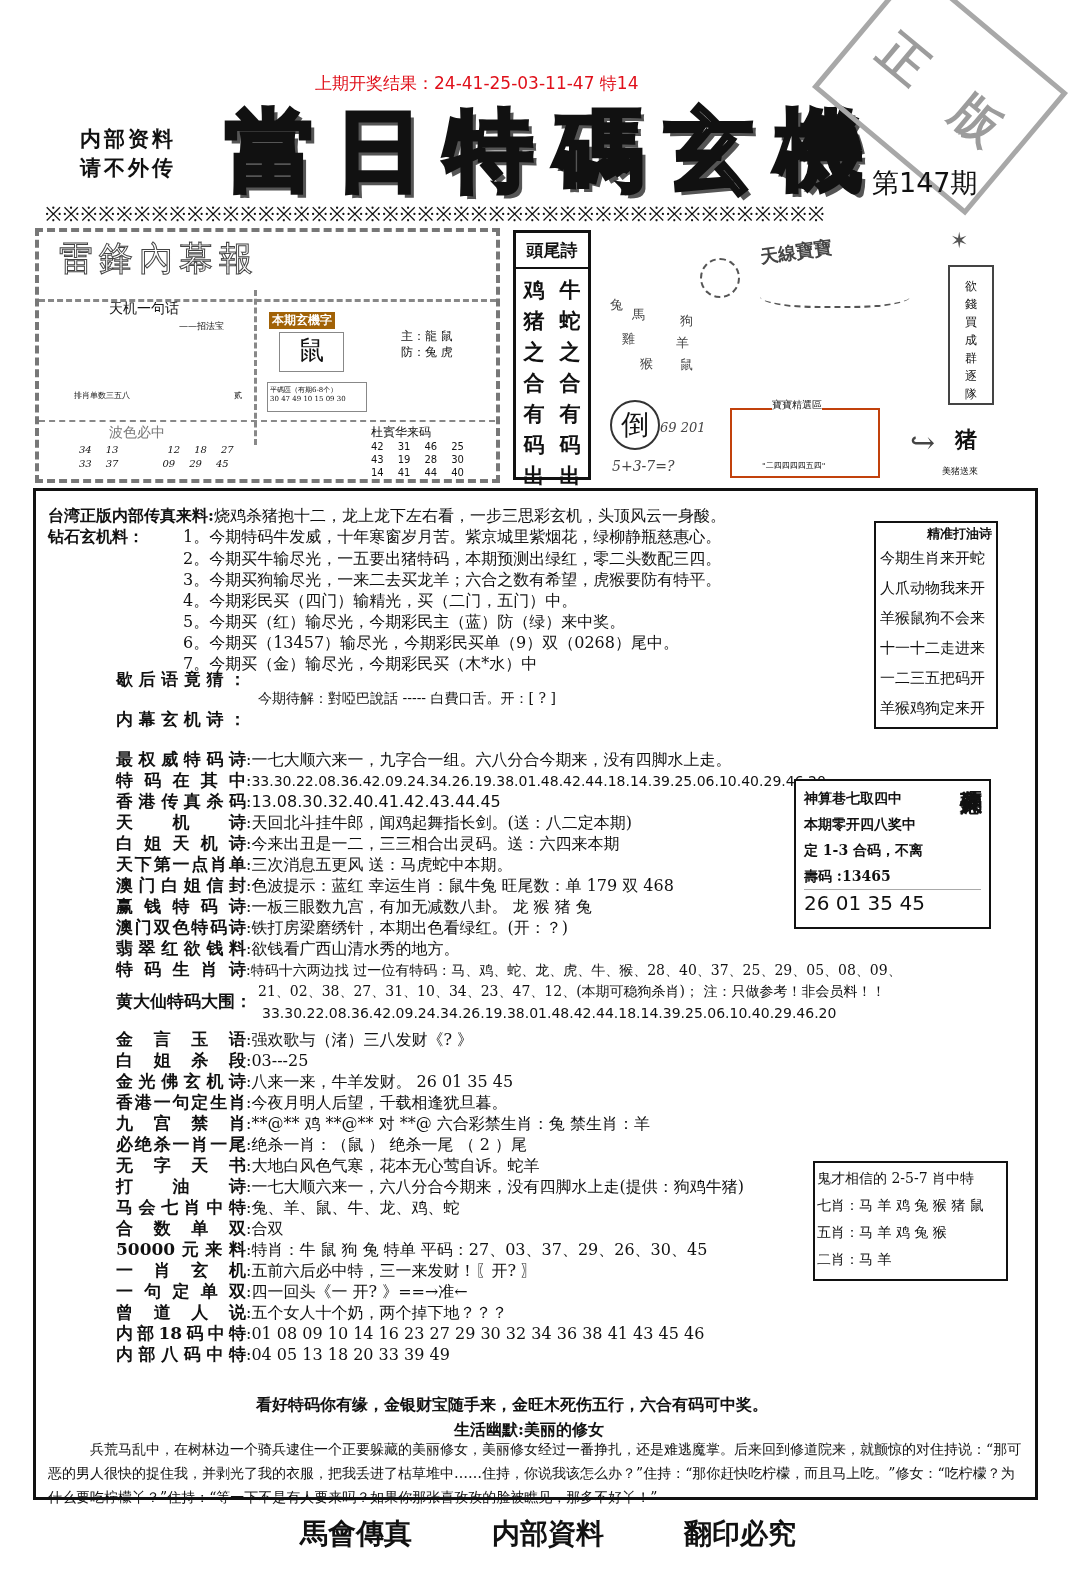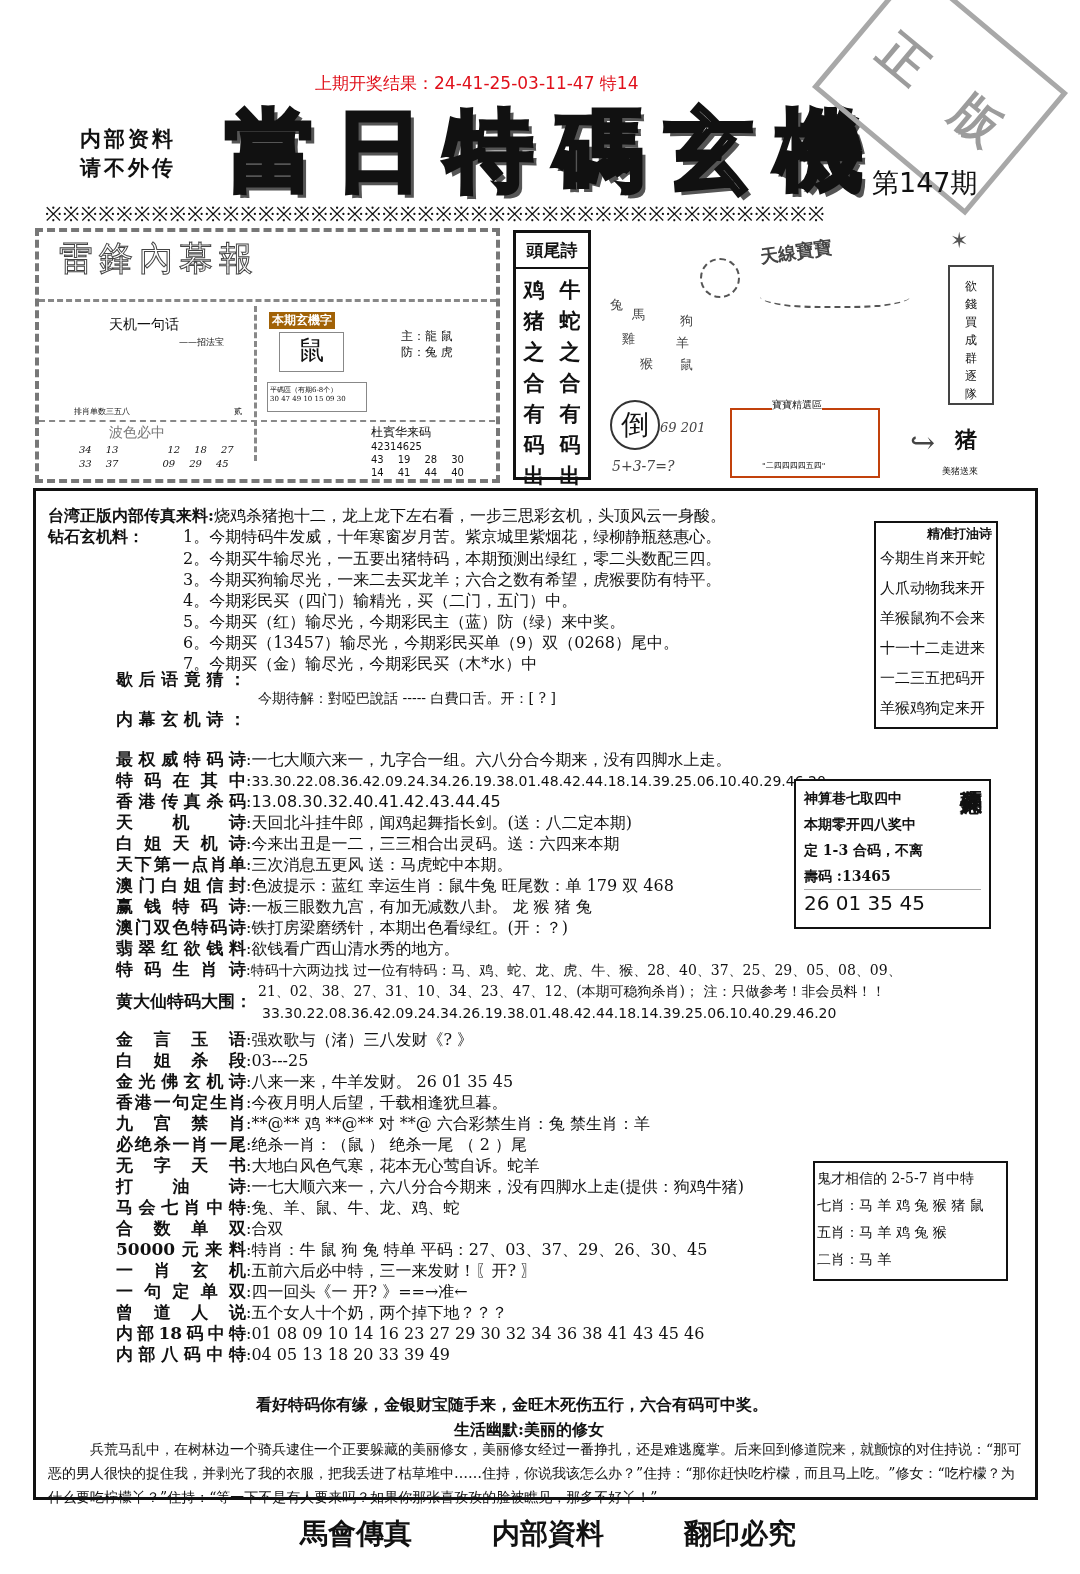--- a/index.html
+++ b/index.html
@@ -46,21 +46,21 @@
 </div>
 <div class="abs stamp">
   <span>正</span>
   <span>版</span>
 </div>
 <div class="abs issue">第147期</div>
 <div class="abs stars">※※※※※※※※※※※※※※※※※※※※※※※※※※※※※※※※※※※※※※※※※※※※</div>
 
 <div class="abs box1">
   <div class="hd">雷鋒內幕報</div>
-  <div class="sub" style="left:0;top:74px;width:218px;height:155px;border:none;border-right:3px dashed #888">
+  <div class="sub" style="left:0;top:58px;width:218px;height:155px;border:none;border-right:3px dashed #888">
     <div style="position:absolute;left:70px;top:10px;font-size:14px">天机一句话</div>
     <div style="position:absolute;left:140px;top:30px;font-size:9px">——招法宝</div>
     <div style="position:absolute;left:35px;top:100px;font-size:8px">排肖单数三五八</div>
     <div style="position:absolute;left:195px;top:100px;font-size:8px">贰</div>
   </div>
   <div class="sub" style="left:0;top:188px;width:218px;height:60px;border:none;border-top:2px dashed #888">
     <div style="position:absolute;left:70px;top:2px;font-size:14px;color:#777">波色必中</div>
     <div style="position:absolute;left:40px;top:22px;font-size:10px;font-style:italic;display:flex;gap:14px">
       <span>34</span>
         <span>13</span>
@@ -82,21 +82,21 @@
     <div style="position:absolute;left:140px;top:18px;font-size:12px">主：龍 鼠</div>
     <div style="position:absolute;left:140px;top:34px;font-size:12px">防：兔 虎</div>
     <div style="position:absolute;left:6px;top:72px;width:100px;height:30px;border:1px solid #888;font-size:7px;padding:2px">
       <div>平碼區（有期6-8个）</div>
       <div>30 47 49 10 15 09 30</div>
     </div>
   </div>
   <div class="sub" style="left:222px;top:188px;width:234px;height:60px;border:none;border-top:2px dashed #888">
     <div style="position:absolute;left:110px;top:2px;font-size:12px">杜賓华来码</div>
     <div style="position:absolute;left:110px;top:18px;font-size:10px;font-family:'DejaVu Sans',sans-serif;line-height:13px">
-      <div style="display:flex;gap:0">
+      <div style="display:flex;gap:14px">
           <span>42</span>
           <span>31</span>
           <span>46</span>
           <span>25</span>
         </div>
       <div style="display:flex;gap:14px">
           <span>43</span>
           <span>19</span>
           <span>28</span>
           <span>30</span>

